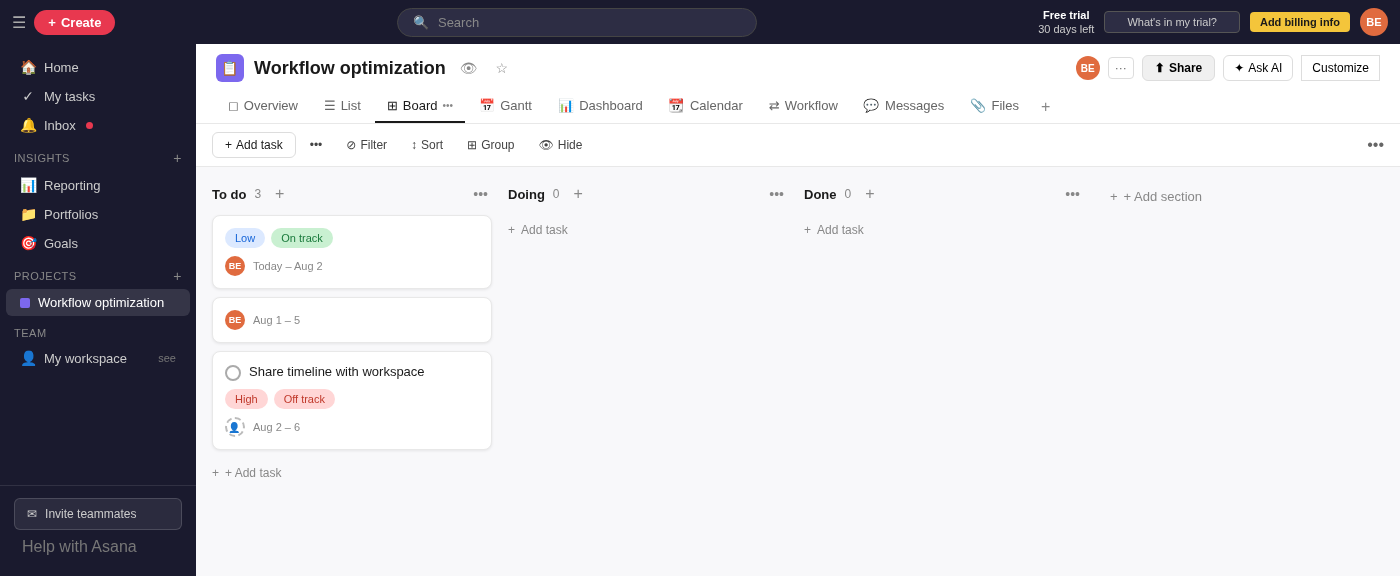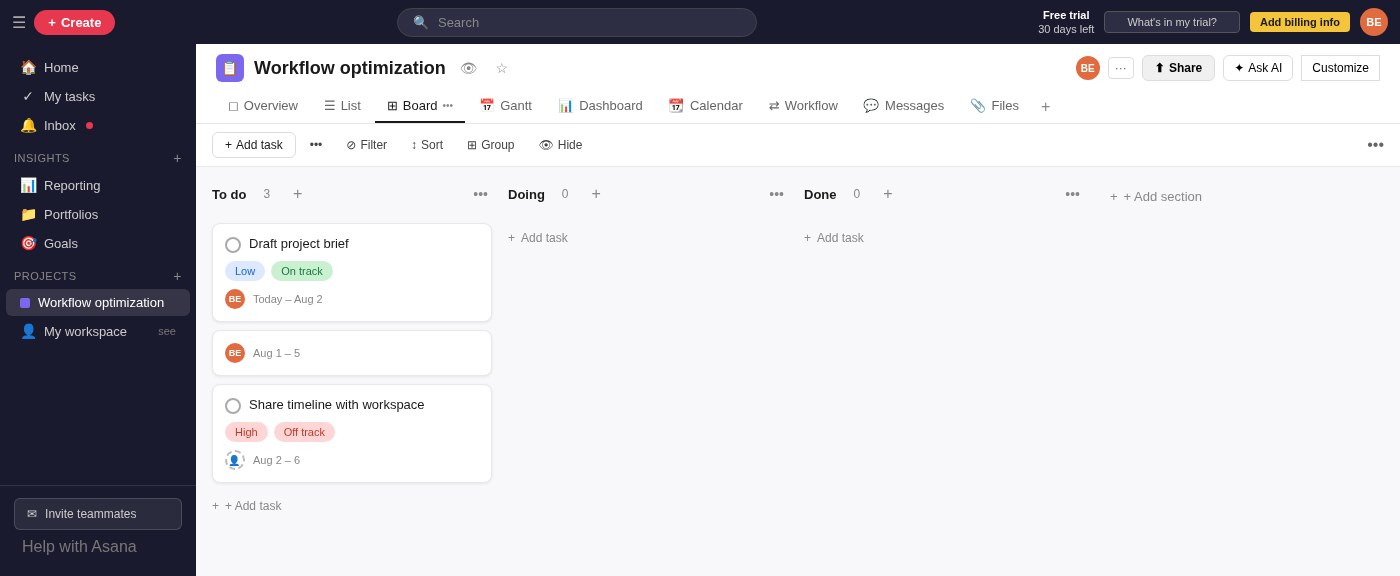--- a/index.html
+++ b/index.html
@@ -63,21 +63,21 @@
     
     .toolbar { display: flex; align-items: center; gap: 4px; padding: 8px 16px; border-bottom: 1px solid #e8e8e8; background: white; }
     .toolbar-btn { display: flex; align-items: center; gap: 4px; padding: 4px 10px; border: none; background: none; border-radius: 6px; font-size: 12px; color: #444; cursor: pointer; }
     .add-task-btn { display: flex; align-items: center; gap: 4px; padding: 5px 12px; border: 1px solid #ddd; border-radius: 6px; background: white; font-size: 12px; font-weight: 500; cursor: pointer; color: #1a1a1a; }
     .toolbar-sep { flex: 1; }
     .toolbar-more { margin-left: auto; color: #666; cursor: pointer; font-size: 16px; }
 
     
     .board { display: flex; flex: 1; overflow-x: auto; padding: 16px 16px; gap: 16px; background: #f8f8fa; align-items: flex-start; }
     .board-column { min-width: 280px; max-width: 300px; flex-shrink: 0; }
-    .column-header { display: flex; align-items: center; gap: 17px; margin-bottom: 18px; }
+    .column-header { display: flex; align-items: center; gap: 8px; margin-bottom: 10px; }
     .column-title { font-size: 13px; font-weight: 600; color: #1a1a1a; }
     .column-count { font-size: 12px; color: #888; }
     .col-add-btn { background: none; border: none; color: #888; cursor: pointer; font-size: 16px; padding: 2px 4px; margin-left: 2px; }
     .col-more-btn { background: none; border: none; color: #888; cursor: pointer; font-size: 14px; padding: 2px 4px; margin-left: auto; }
 
     
     .task-card { background: white; border-radius: 8px; padding: 12px; margin-bottom: 8px; box-shadow: 0 1px 3px rgba(0,0,0,0.08); border: 1px solid #e8e8e8; }
     .task-title-row { display: flex; align-items: flex-start; gap: 8px; margin-bottom: 8px; }
     .task-check { width: 16px; height: 16px; border-radius: 50%; border: 2px solid #aaa; flex-shrink: 0; margin-top: 1px; display: flex; align-items: center; justify-content: center; cursor: pointer; }
     .task-title { font-size: 13px; color: #1a1a1a; font-weight: 500; flex: 1; }
@@ -175,20 +175,23 @@
       <div class="sidebar-section">
         <span>Projects</span>
         <span class="plus-btn">+</span>
       </div>
 
       <div class="sidebar-item active">
         <span class="project-dot"></span>
         <span>Workflow optimization</span>
       </div>
 
+      <div class="sidebar-section">
+        <span>Team</span>
+      </div>
 
       <div class="sidebar-item">
         <span class="sidebar-icon">👤</span>
         <span>My workspace</span>
         <span class="see-link">see</span>
       </div>
 
     </div>
 
     <div class="sidebar-footer">
@@ -296,24 +299,20 @@
 
       <div class="board-column">
         <div class="column-header">
           <span class="column-title">To do</span>
           <span class="column-count">3</span>
           <button class="col-add-btn">+</button>
           <button class="col-more-btn">•••</button>
         </div>
 
         <div class="task-card">
-          <div class="task-title-row">
-            <div class="task-check"></div>
-            <span class="task-title">Draft project brief</span>
-          </div>
           <div class="task-tags">
             <span class="tag tag-low">Low</span>
             <span class="tag tag-on-track">On track</span>
           </div>
           <div class="task-meta">
             <div class="task-avatar">BE</div>
             <span class="task-date">Today – Aug 2</span>
           </div>
         </div>
 

